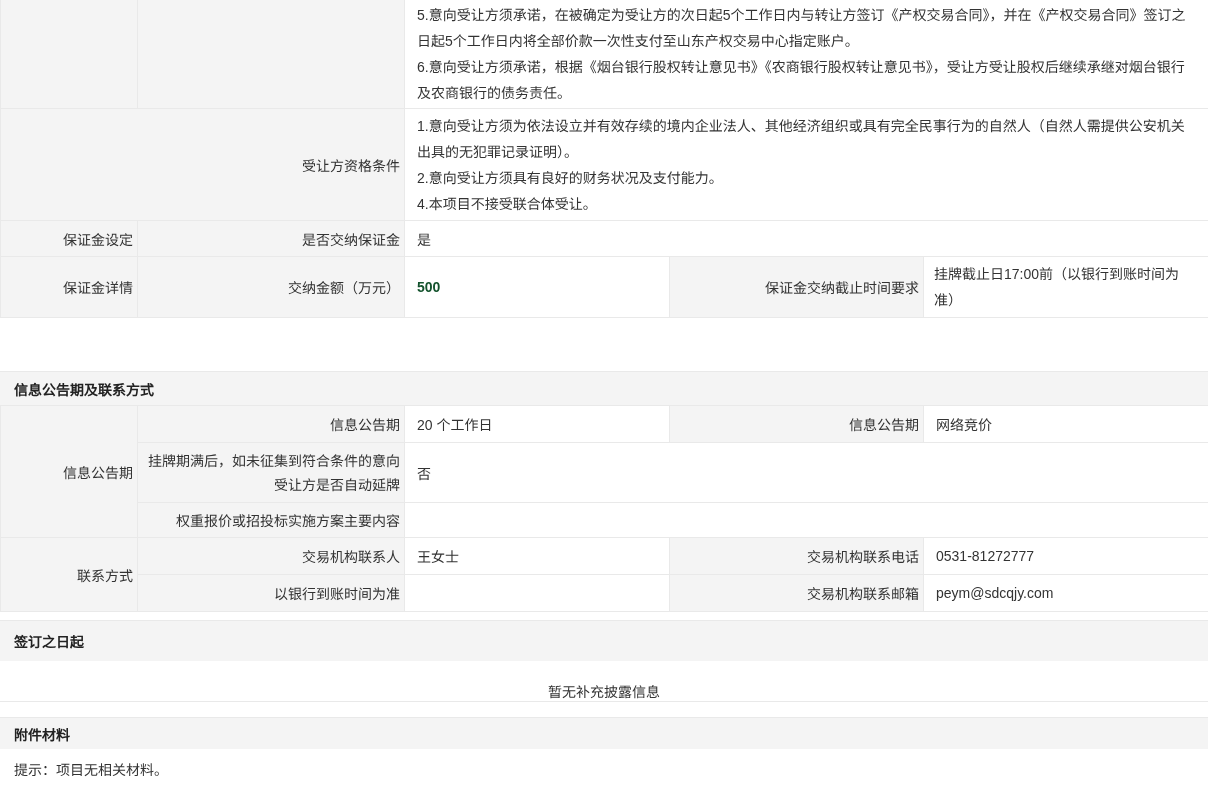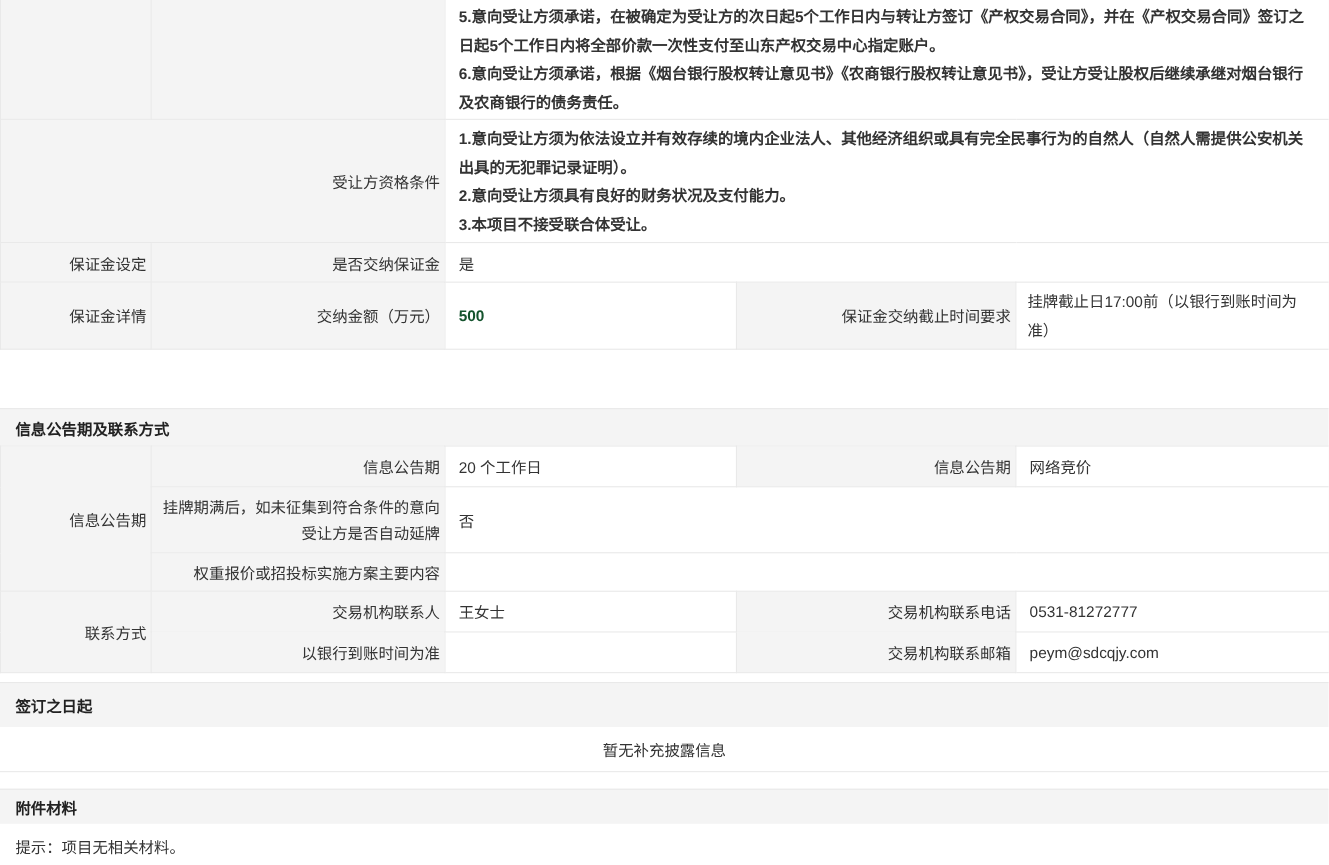--- a/index.html
+++ b/index.html
@@ -36,21 +36,21 @@
     padding:4px 4px;
     color:var(--text);
   }
   td.val{
     background:#fff;
     padding:4px 12px;
     color:var(--text);
   }
   td.val.bold{font-weight:bold;color:#14532d;}
   td.content{padding:2px 12px;vertical-align:middle;}
-  td.content div{line-height:26px;font-weight:bold;}
+  td.content div{line-height:26px;}
   td.wrap2{line-height:24px;}
   td.deadline{line-height:26px;padding:4px 10px;}
 
   .band{
     background:var(--band-bg);
     border-top:1px solid var(--border);
     display:flex;
     align-items:center;
     padding:0 14px;
     font-weight:bold;
@@ -59,21 +59,21 @@
   .band.h34{height:34px;margin-top:36px;}
   .band.h41{height:41px;}
   .band.h32{height:32px;}
 
   .note-row{
     background:#fff;
     border-bottom:1px solid var(--border);
     display:flex;
     align-items:center;
   }
-  .note-row.center{justify-content:center;height:41px;}
+  .note-row.center{justify-content:center;height:41px;align-items:flex-end;}
   .note-row.left{justify-content:flex-start;padding-left:14px;height:41px;}
 
   .gap17{height:17px;}
   .gap8{height:8px;}
   .gap15{height:15px;}
 </style>
 </head>
 <body>
 
 <div class="page">
@@ -93,21 +93,21 @@
       <td class="val content" colspan="3">
         <div>5.意向受让方须承诺，在被确定为受让方的次日起5个工作日内与转让方签订《产权交易合同》，并在《产权交易合同》签订之日起5个工作日内将全部价款一次性支付至山东产权交易中心指定账户。</div>
         <div>6.意向受让方须承诺，根据《烟台银行股权转让意见书》《农商银行股权转让意见书》，受让方受让股权后继续承继对烟台银行及农商银行的债务责任。</div>
       </td>
     </tr>
     <tr style="height:112px">
       <td class="lbl" colspan="2">受让方资格条件</td>
       <td class="val content" colspan="3">
         <div>1.意向受让方须为依法设立并有效存续的境内企业法人、其他经济组织或具有完全民事行为的自然人（自然人需提供公安机关出具的无犯罪记录证明）。</div>
         <div>2.意向受让方须具有良好的财务状况及支付能力。</div>
-        <div>3.本项目不接受联合体受让。</div>
+        <div>4.本项目不接受联合体受让。</div>
       </td>
     </tr>
     <tr style="height:36px">
       <td class="lbl">保证金设定</td>
       <td class="lbl">是否交纳保证金</td>
       <td class="val" colspan="3">是</td>
     </tr>
     <tr style="height:61px">
       <td class="lbl">保证金详情</td>
       <td class="lbl">交纳金额（万元）</td>

